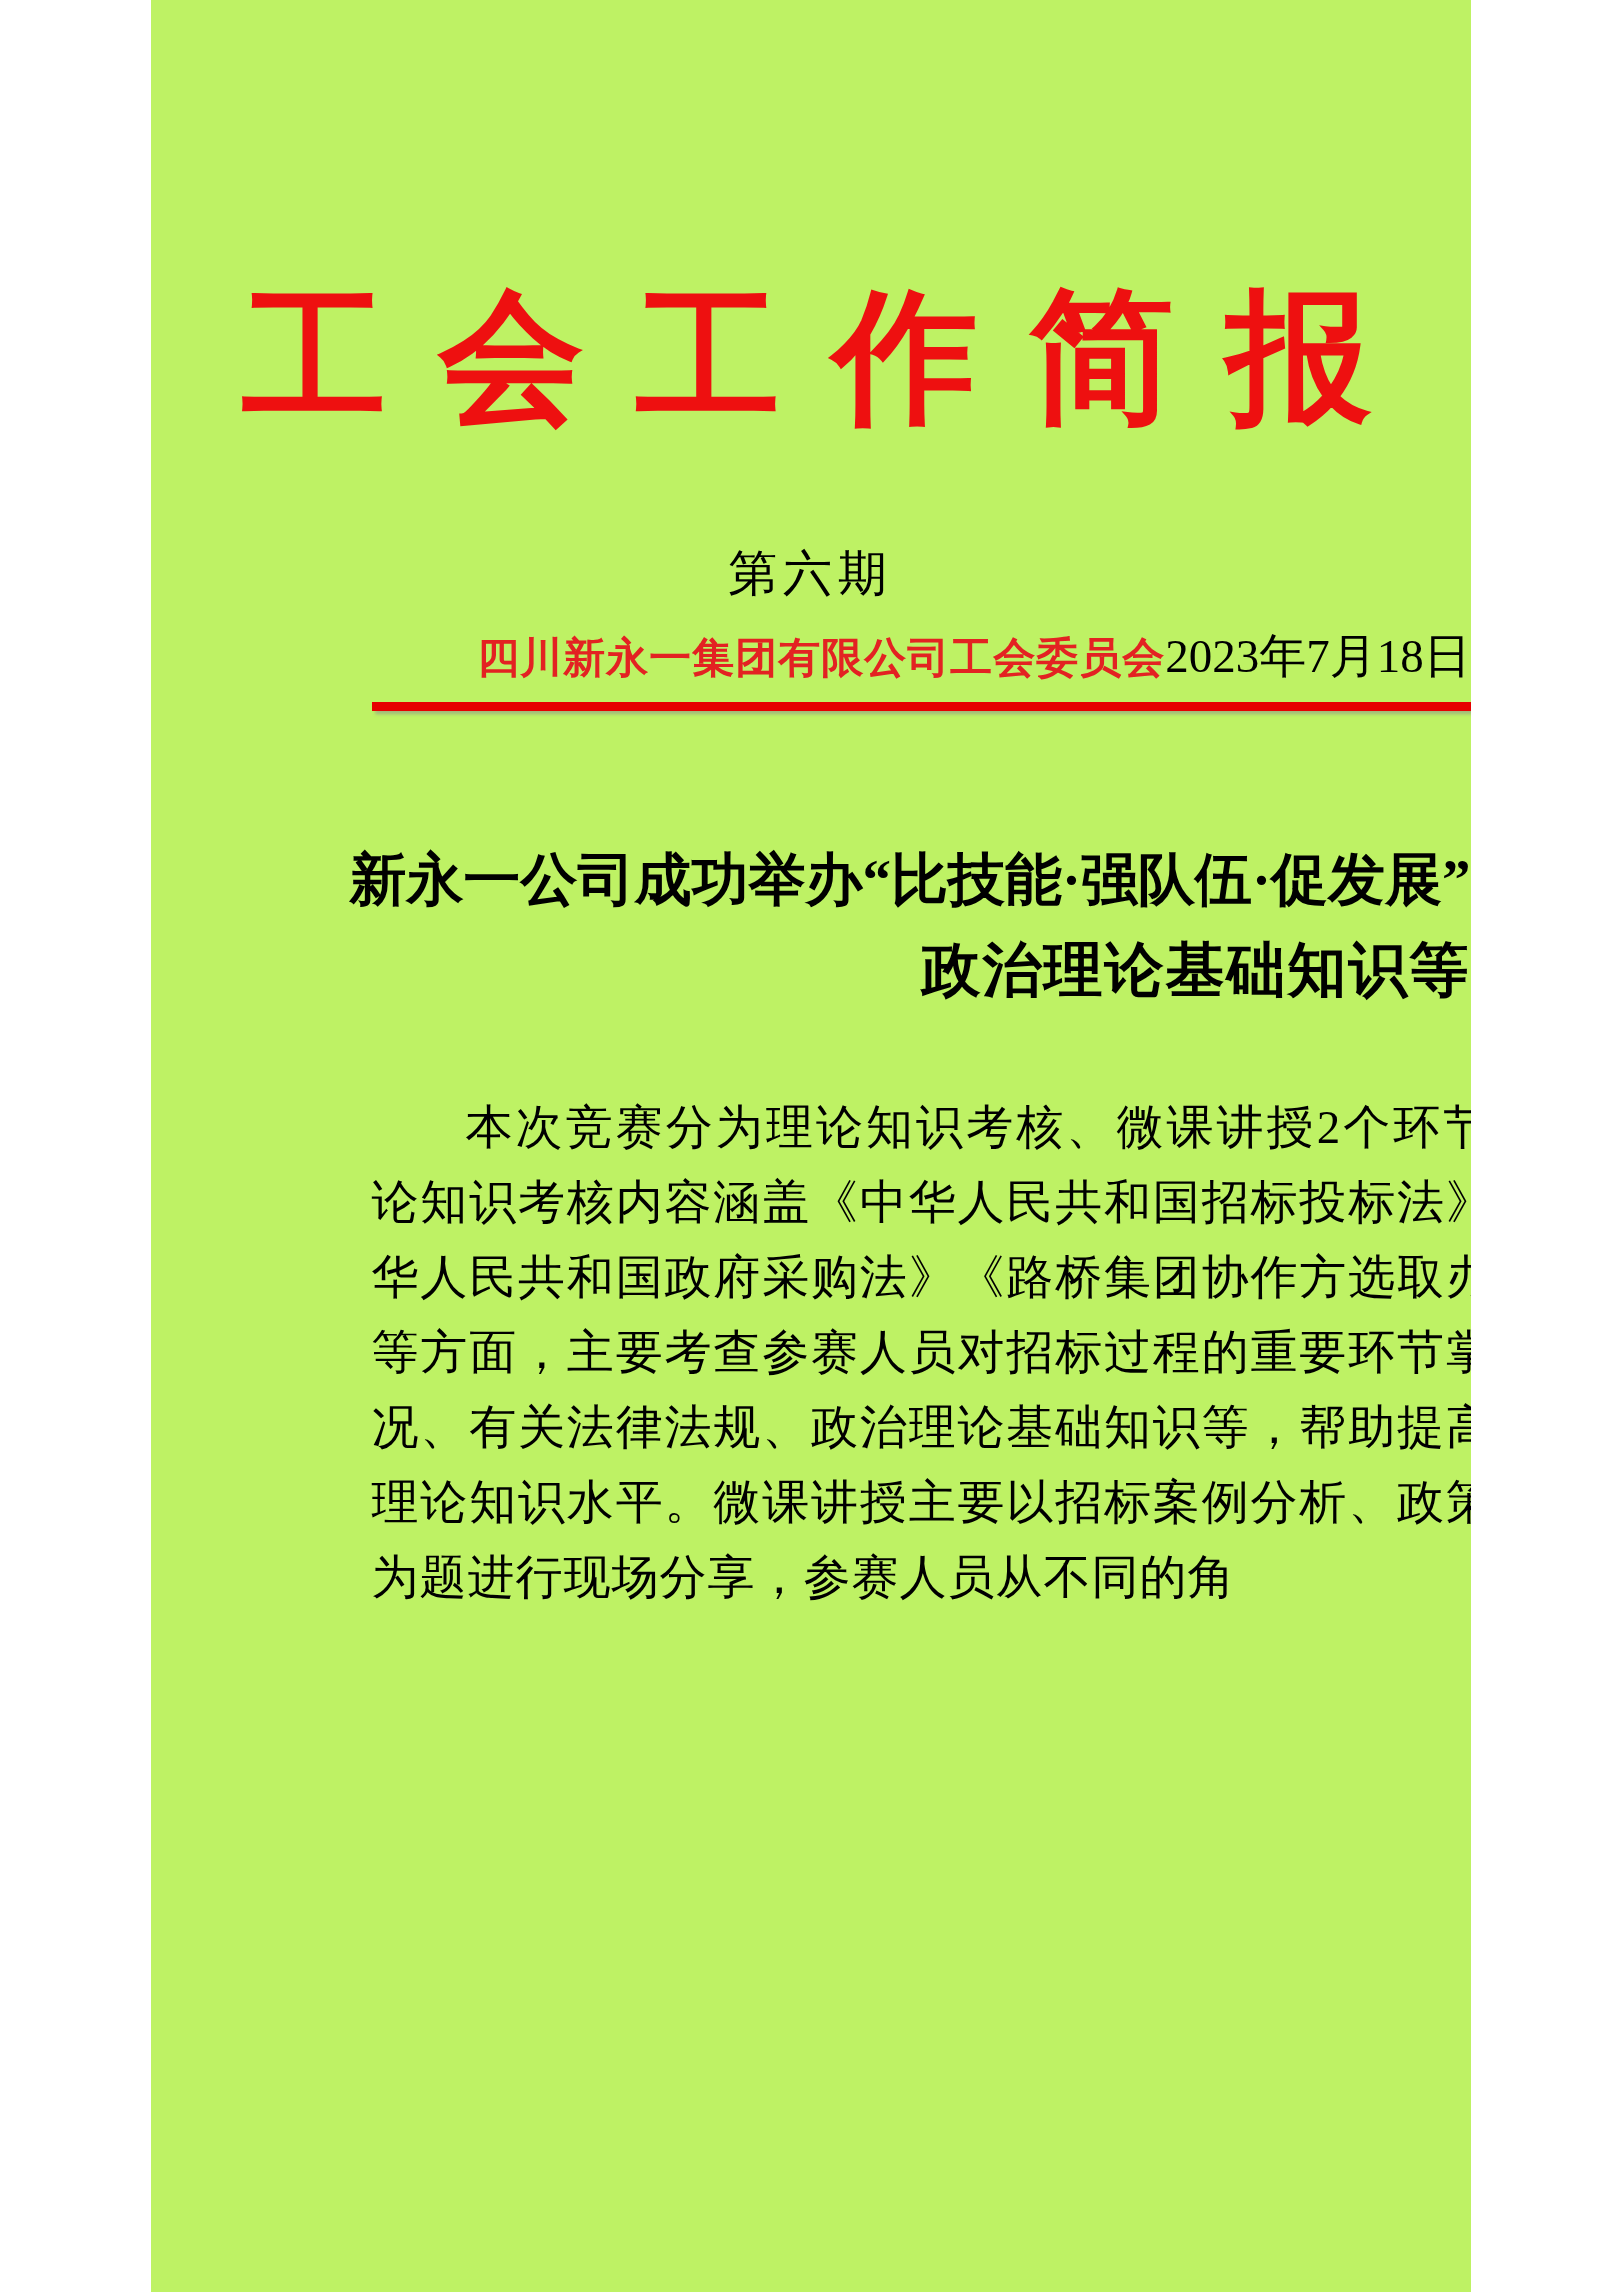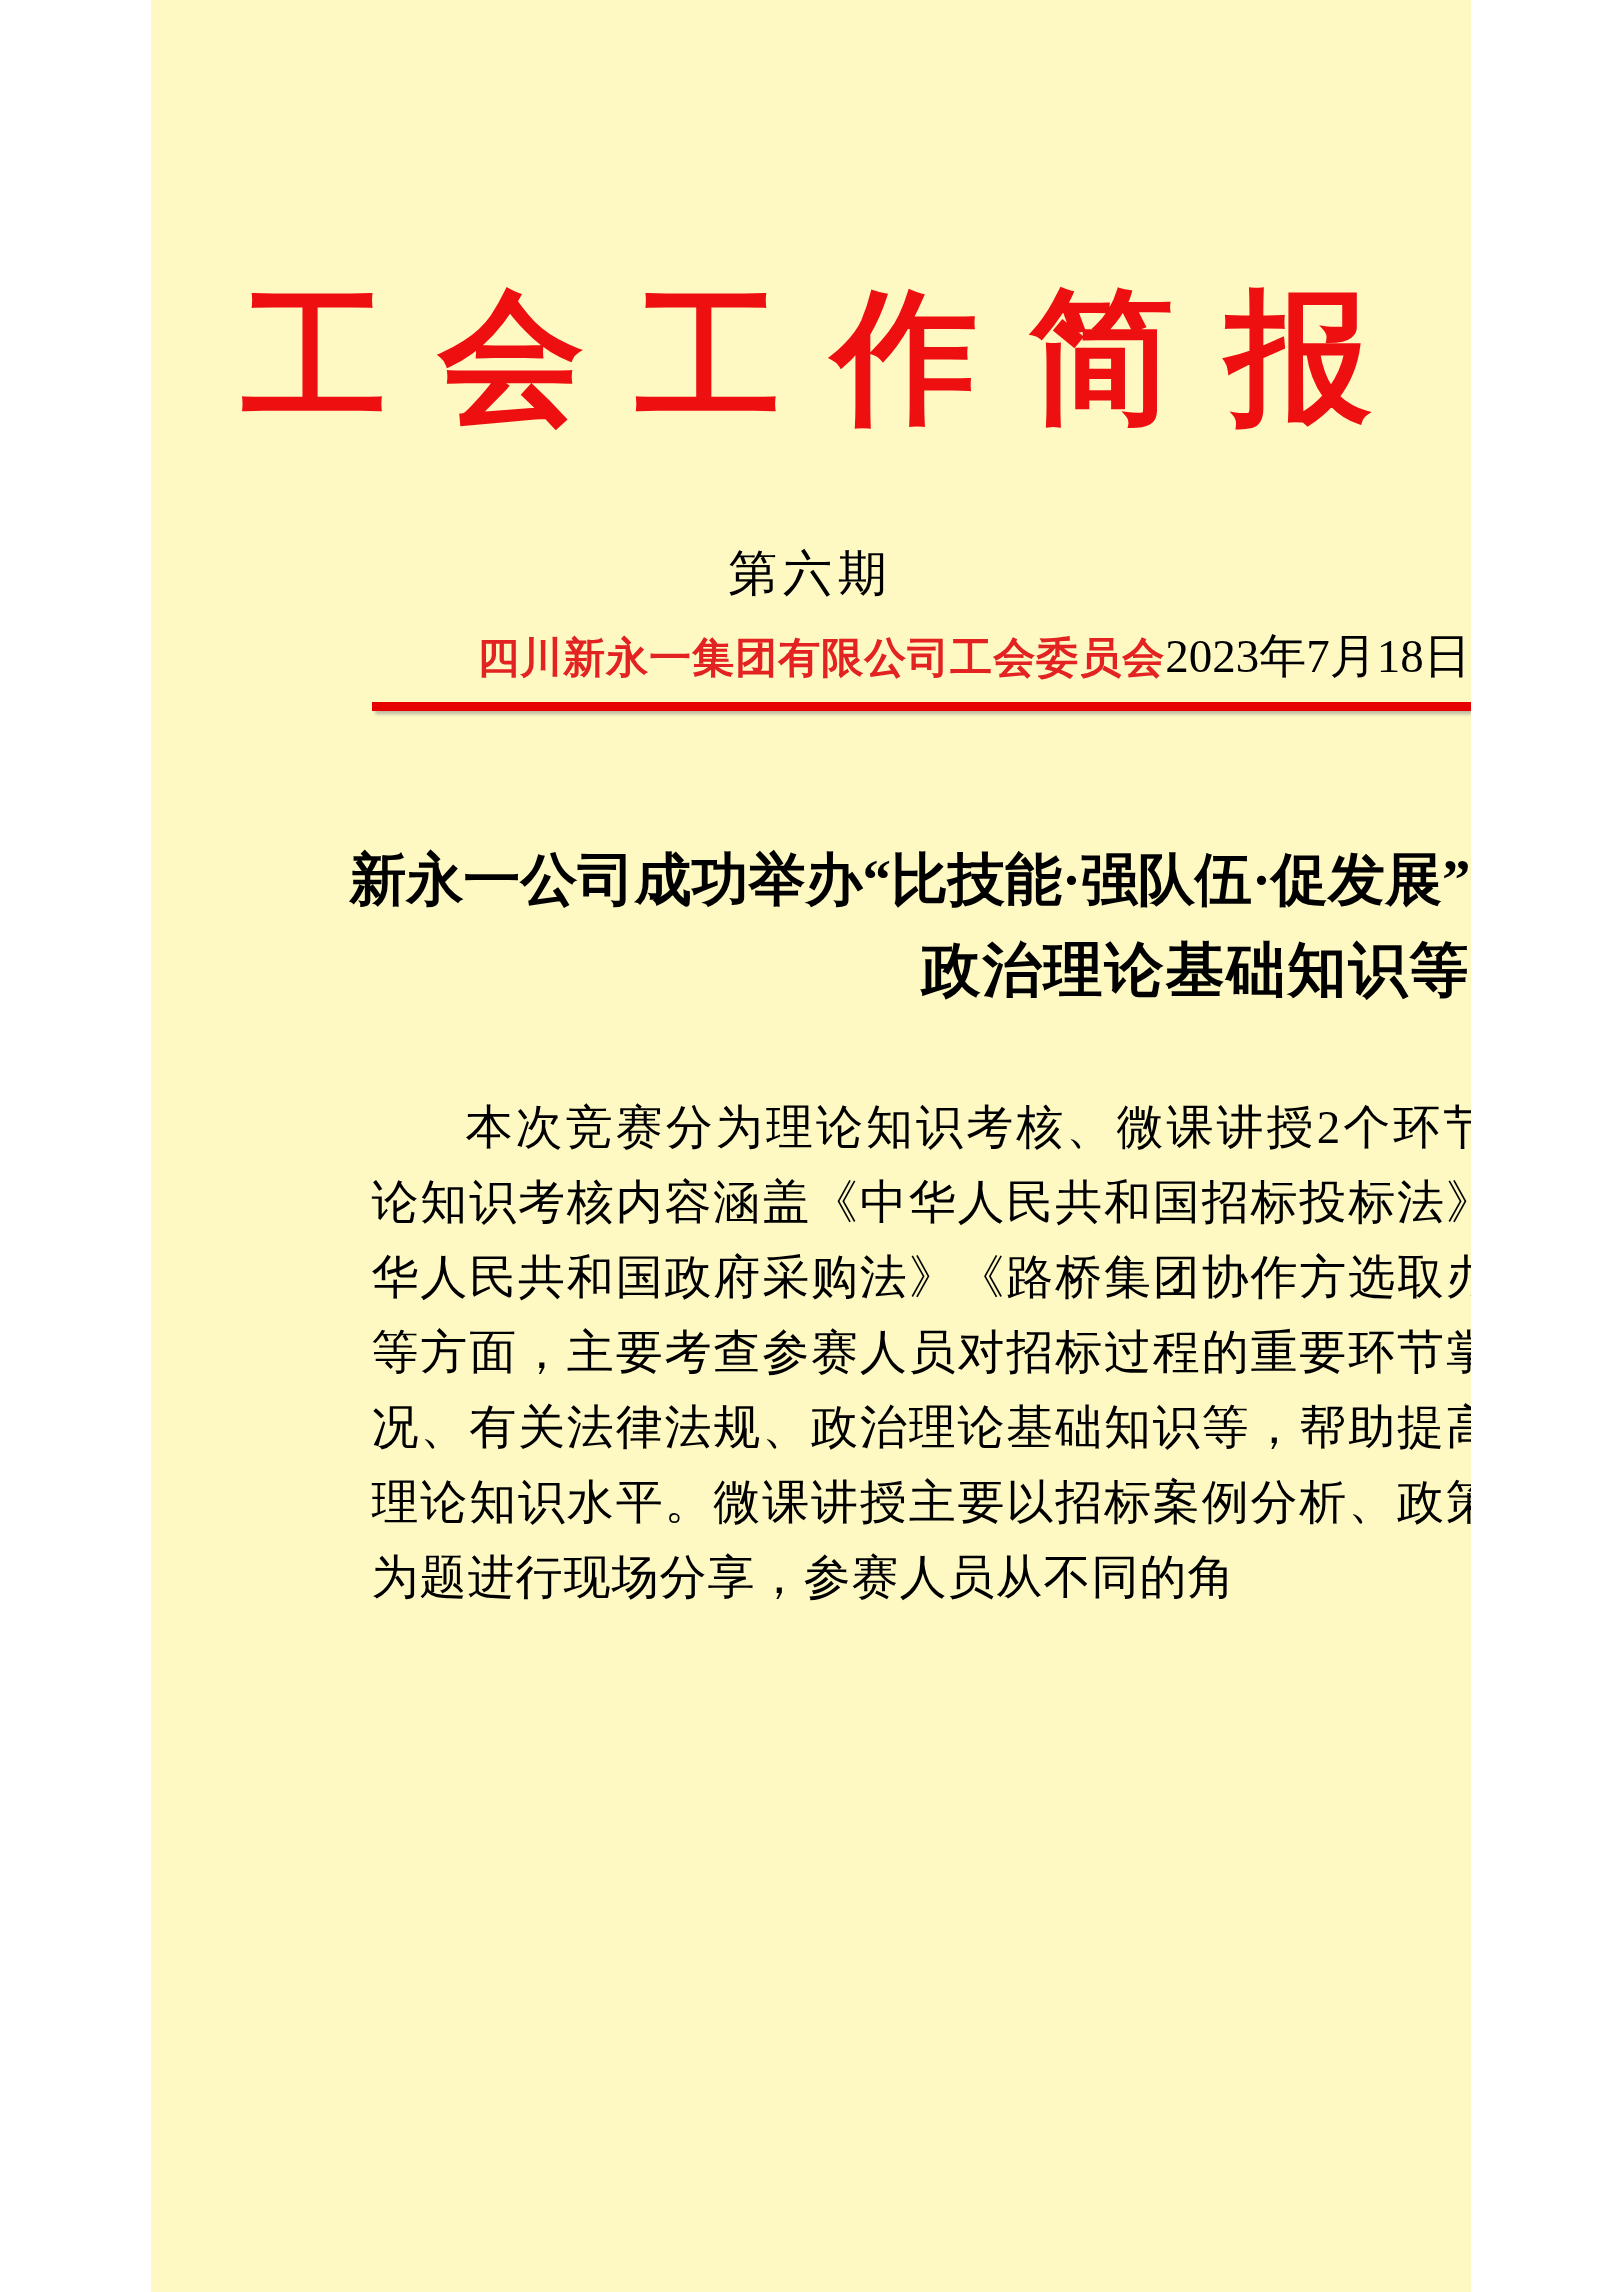--- a/index.html
+++ b/index.html
@@ -2,21 +2,21 @@
 <html><head>
 <meta charset="utf-8">
 <style>
   * { margin: 0; padding: 0; box-sizing: border-box; }
   html, body { background: #ffffff; }
   .page {
     position: relative;
     width: 1320px;
     height: 2293px;
     margin: 0 auto;
-    background: #fef9c3;
+    background: #bef264;
     overflow: hidden;
     font-family: "Liberation Serif", "DejaVu Serif", serif;
     color: #000000;
   }
 
   
   .masthead-title {
     position: absolute;
     top: 279px;
     left: 0;

